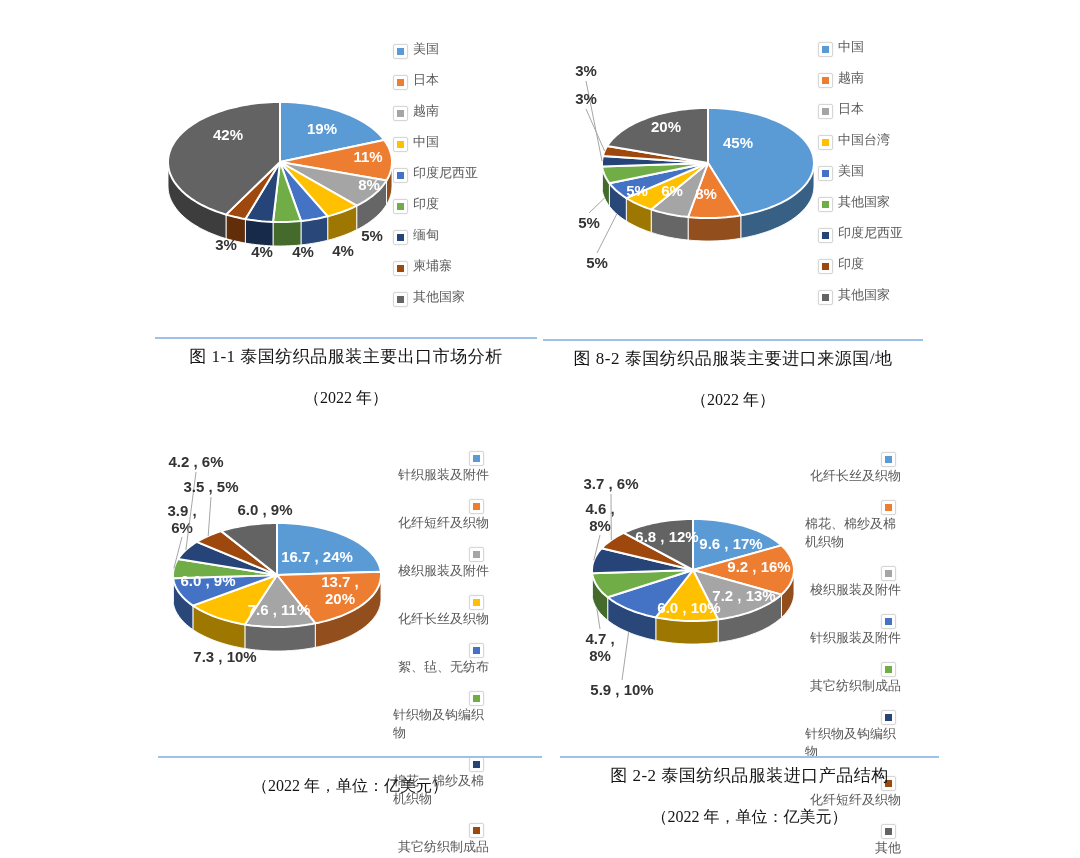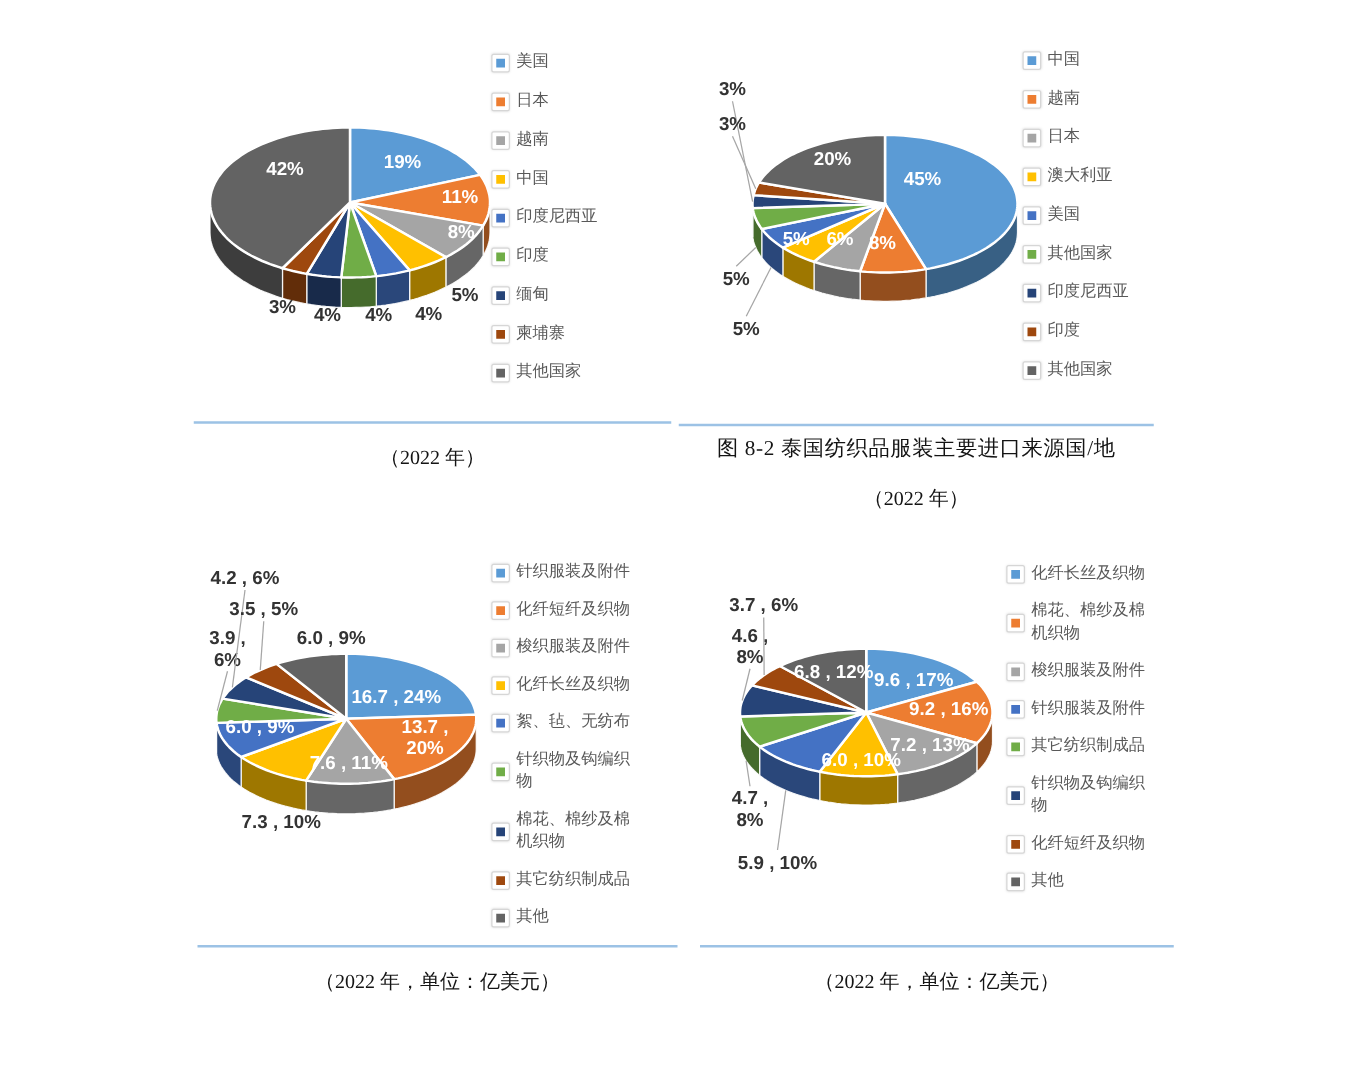--- a/index.html
+++ b/index.html
@@ -1,23 +1,23 @@
 <!DOCTYPE html>
 <html><head>
 <meta charset="utf-8">
 <style>
   html,body{margin:0;padding:0;background:#ffffff;}
   #canvas{position:relative;width:1080px;height:858px;background:#fff;overflow:hidden;
           font-family:"Liberation Sans",sans-serif;}
   .chart-box{position:absolute;}
   .pie-svg{position:absolute;left:0;top:0;}
   .legend{position:absolute;display:flex;flex-direction:column;}
-  .lg-item{display:flex;align-items:center;}
+  .lg-item{display:flex;align-items:flex-end;}
   .legend-top .lg-item{margin-bottom:11px;}
-  .legend-bottom .lg-item{margin-bottom:12px;}
+  .legend-bottom .lg-item{margin-bottom:12px;flex-direction:column;}
   .lg-marker{width:13px;height:13px;border:1px solid #d6d6d6;border-radius:2px;background:#fff;
              margin-right:5px;margin-top:3px;flex:none;display:flex;align-items:center;justify-content:center;
              box-shadow:0 0 2px rgba(0,0,0,.10);}
   .lg-marker i{width:7px;height:7px;display:block;}
   .lg-label{font-size:13px;color:#595959;}
   .legend-top .lg-label{line-height:20px;white-space:nowrap;}
   .legend-bottom .lg-label{line-height:18px;max-width:96px;}
   .caption{position:absolute;text-align:center;font-family:"Liberation Serif",serif;color:#141414;}
   .cap-rule{border-top:2px solid #9CC2E5;margin-bottom:5px;}
   .cap-line1{font-size:17px;letter-spacing:0.5px;line-height:26px;}
@@ -165,21 +165,21 @@
         <div class="lg-item">
           <span class="lg-marker">
             <i style="background: rgb(165, 165, 165);"></i>
           </span>
           <span class="lg-label">日本</span>
         </div>
         <div class="lg-item">
           <span class="lg-marker">
             <i style="background: rgb(255, 192, 0);"></i>
           </span>
-          <span class="lg-label">澳大利亚</span>
+          <span class="lg-label">中国台湾</span>
         </div>
         <div class="lg-item">
           <span class="lg-marker">
             <i style="background: rgb(68, 114, 196);"></i>
           </span>
           <span class="lg-label">美国</span>
         </div>
         <div class="lg-item">
           <span class="lg-marker">
             <i style="background: rgb(112, 173, 71);"></i>
@@ -372,32 +372,34 @@
           <span class="lg-marker">
             <i style="background: rgb(99, 99, 99);"></i>
           </span>
           <span class="lg-label">其他</span>
         </div>
       </div>
   </div>
 
   <figcaption class="caption" style="left:155px;top:337px;width:382px;">
     <div class="cap-rule"></div>
+    <div class="cap-line1">图 1-1 泰国纺织品服装主要出口市场分析</div>
     <div class="cap-line2">（2022 年）</div>
   </figcaption>
 
   <figcaption class="caption" style="left:543px;top:339px;width:380px;">
     <div class="cap-rule"></div>
     <div class="cap-line1">图 8-2 泰国纺织品服装主要进口来源国/地</div>
     <div class="cap-line2">（2022 年）</div>
   </figcaption>
 
   <figcaption class="caption" style="left:158px;top:756px;width:384px;">
     <div class="cap-rule"></div>
     <div class="cap-line2">（2022 年，单位：亿美元）</div>
   </figcaption>
 
   <figcaption class="caption" style="left:560px;top:756px;width:379px;">
     <div class="cap-rule"></div>
+    <div class="cap-line1">图 2-2 泰国纺织品服装进口产品结构</div>
     <div class="cap-line2">（2022 年，单位：亿美元）</div>
   </figcaption>
 
 </div>
 
 </body></html>

